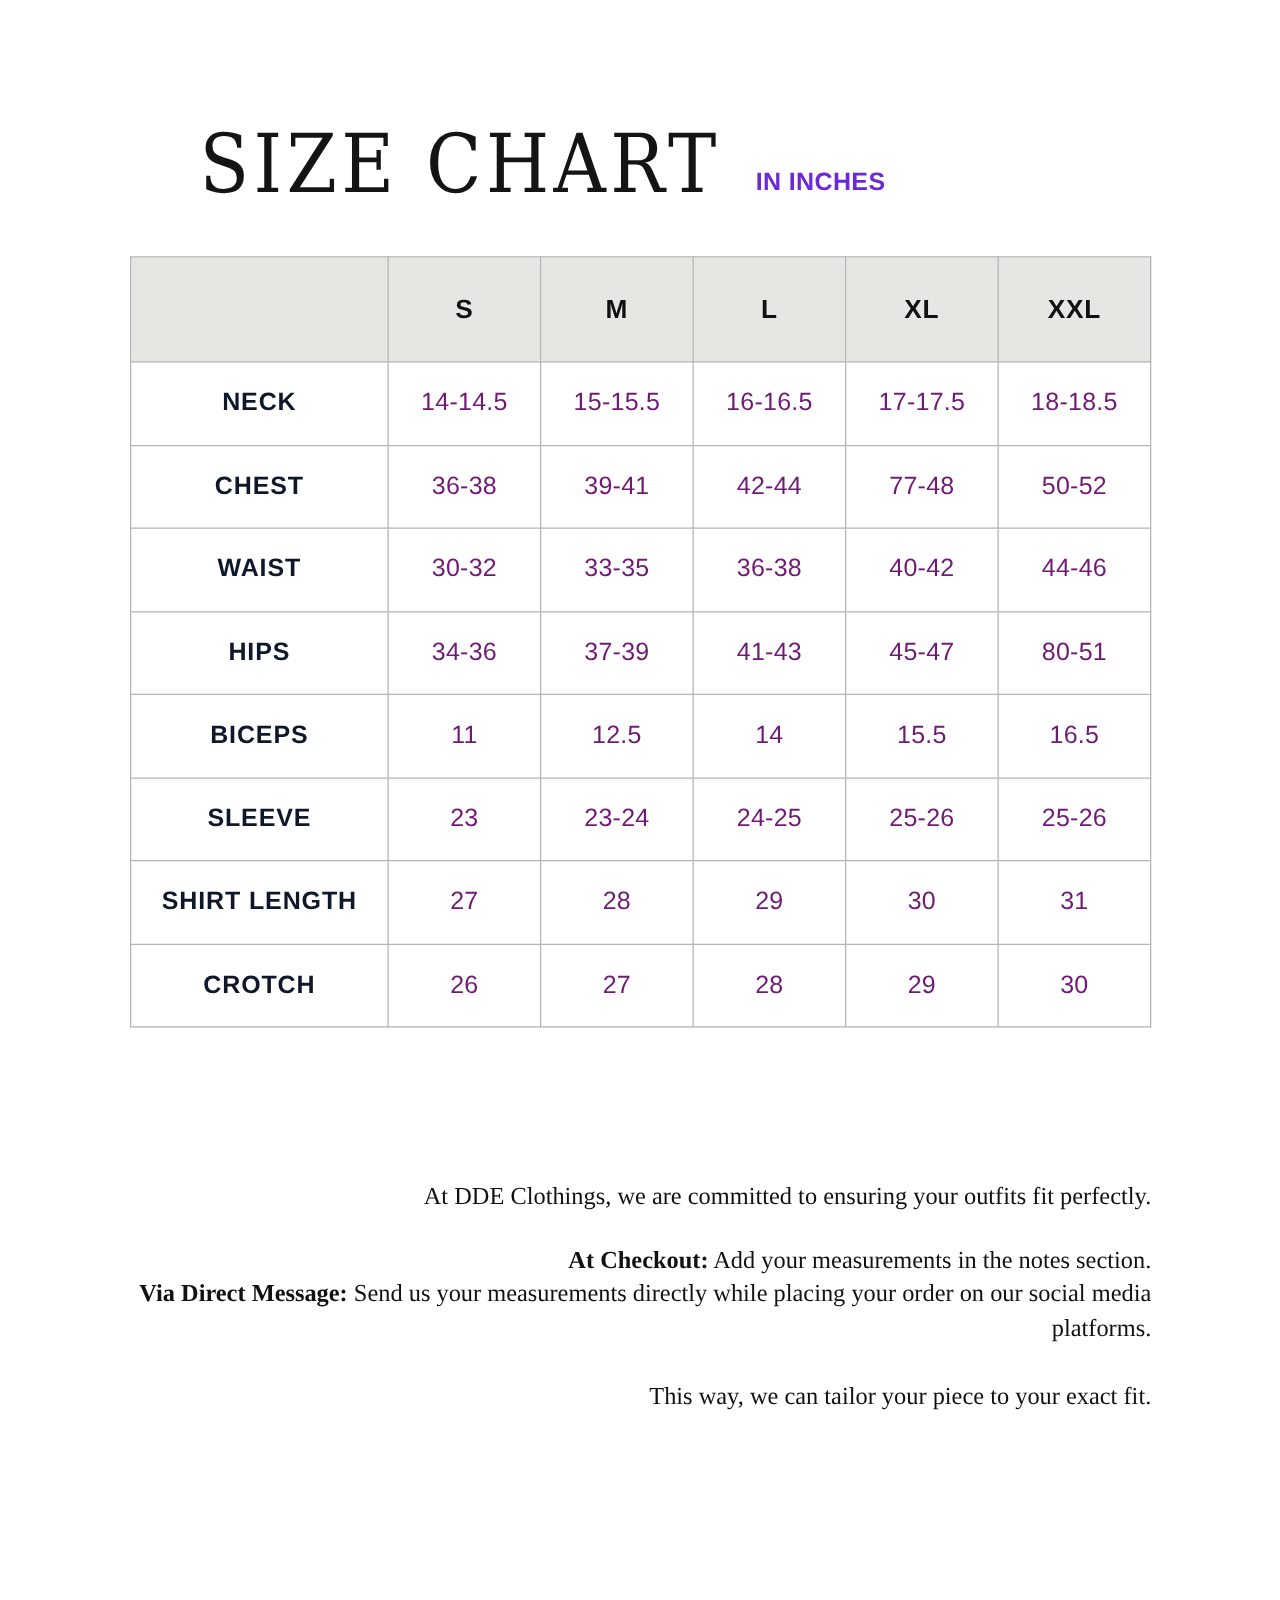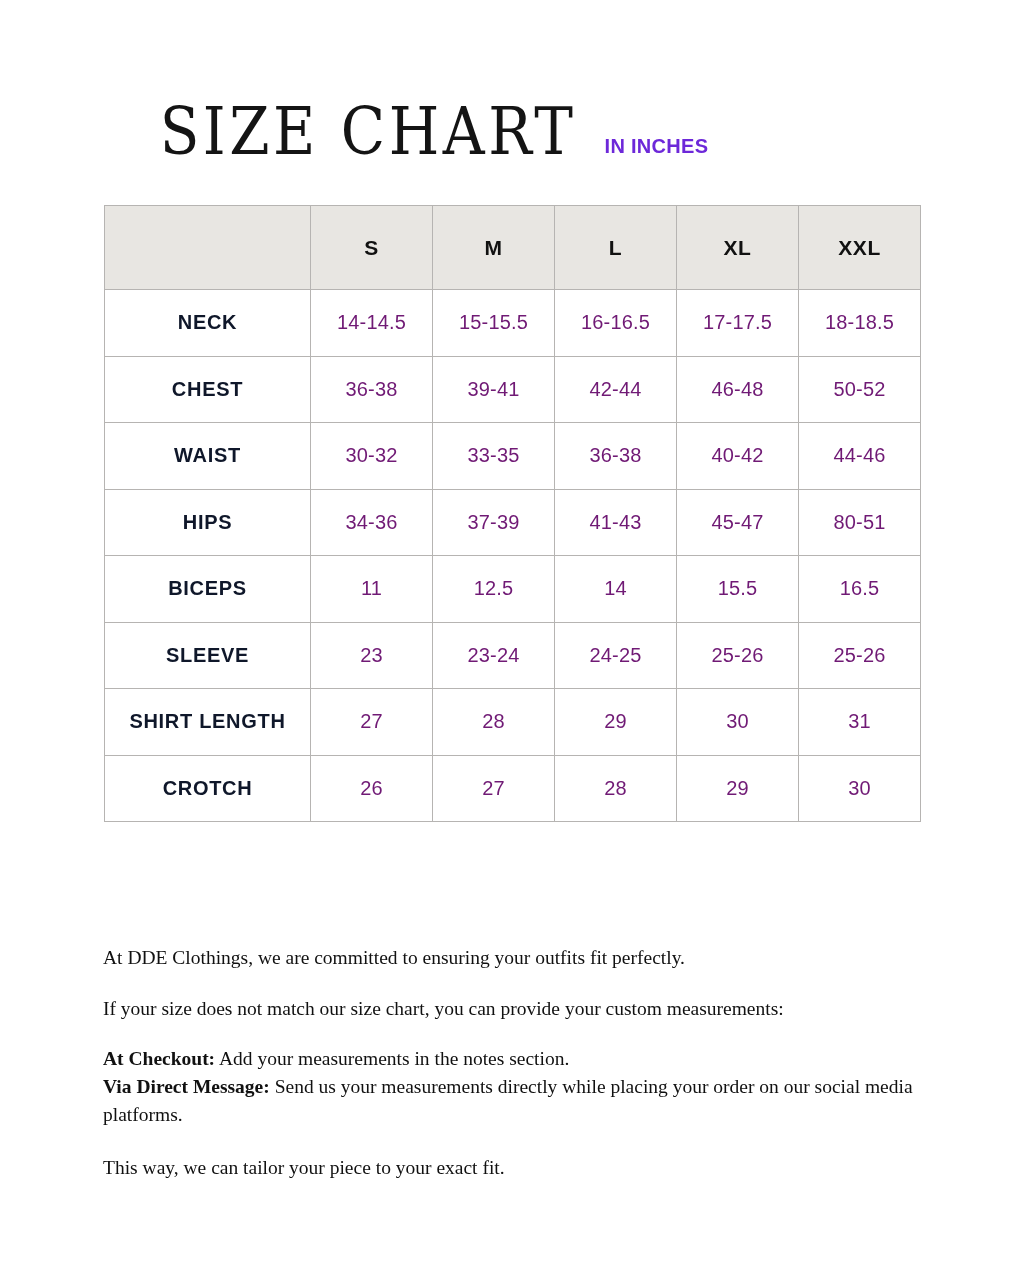--- a/index.html
+++ b/index.html
@@ -118,21 +118,21 @@
     color: #111111;
   }
 
   .notes p {
     text-align: justify;
     margin: 0;
   }
 
   .notes p.gap-after { margin-bottom: 23px; }
   .notes p.gap-after-lg { margin-bottom: 26px; }
-  .notes p.no-justify { text-align: left; }
+  .notes p.no-justify { text-align: right; }
 
   .notes b { font-weight: 700; }
 </style>
 </head>
 <body>
 
 <div class="title-block">
   <span class="title-main">SIZE CHART</span>
   <span class="title-sub">IN INCHES</span>
 </div>
@@ -164,21 +164,21 @@
         <td class="value-cell">15-15.5</td>
         <td class="value-cell">16-16.5</td>
         <td class="value-cell">17-17.5</td>
         <td class="value-cell">18-18.5</td>
       </tr>
       <tr>
         <th class="row-label">CHEST</th>
         <td class="value-cell">36-38</td>
         <td class="value-cell">39-41</td>
         <td class="value-cell">42-44</td>
-        <td class="value-cell">46-48</td>
+        <td class="value-cell">77-48</td>
         <td class="value-cell">50-52</td>
       </tr>
       <tr>
         <th class="row-label">WAIST</th>
         <td class="value-cell">30-32</td>
         <td class="value-cell">33-35</td>
         <td class="value-cell">36-38</td>
         <td class="value-cell">40-42</td>
         <td class="value-cell">44-46</td>
       </tr>
@@ -223,21 +223,20 @@
         <td class="value-cell">30</td>
       </tr>
     </tbody>
   </table>
 </div>
 
 <div class="notes">
 
   <p class="gap-after no-justify">At DDE Clothings, we are committed to ensuring your outfits fit perfectly.</p>
 
-  <p class="gap-after">If your size does not match our size chart, you can provide your custom measurements:</p>
 
   <p class="no-justify">
     <b>At Checkout:</b><span> Add your measurements in the notes section.</span>
   </p>
 
   <p class="gap-after-lg no-justify">
     <b>Via Direct Message:</b><span> Send us your measurements directly while placing your order on our social media platforms.</span>
   </p>
 
   <p class="no-justify">This way, we can tailor your piece to your exact fit.</p>

